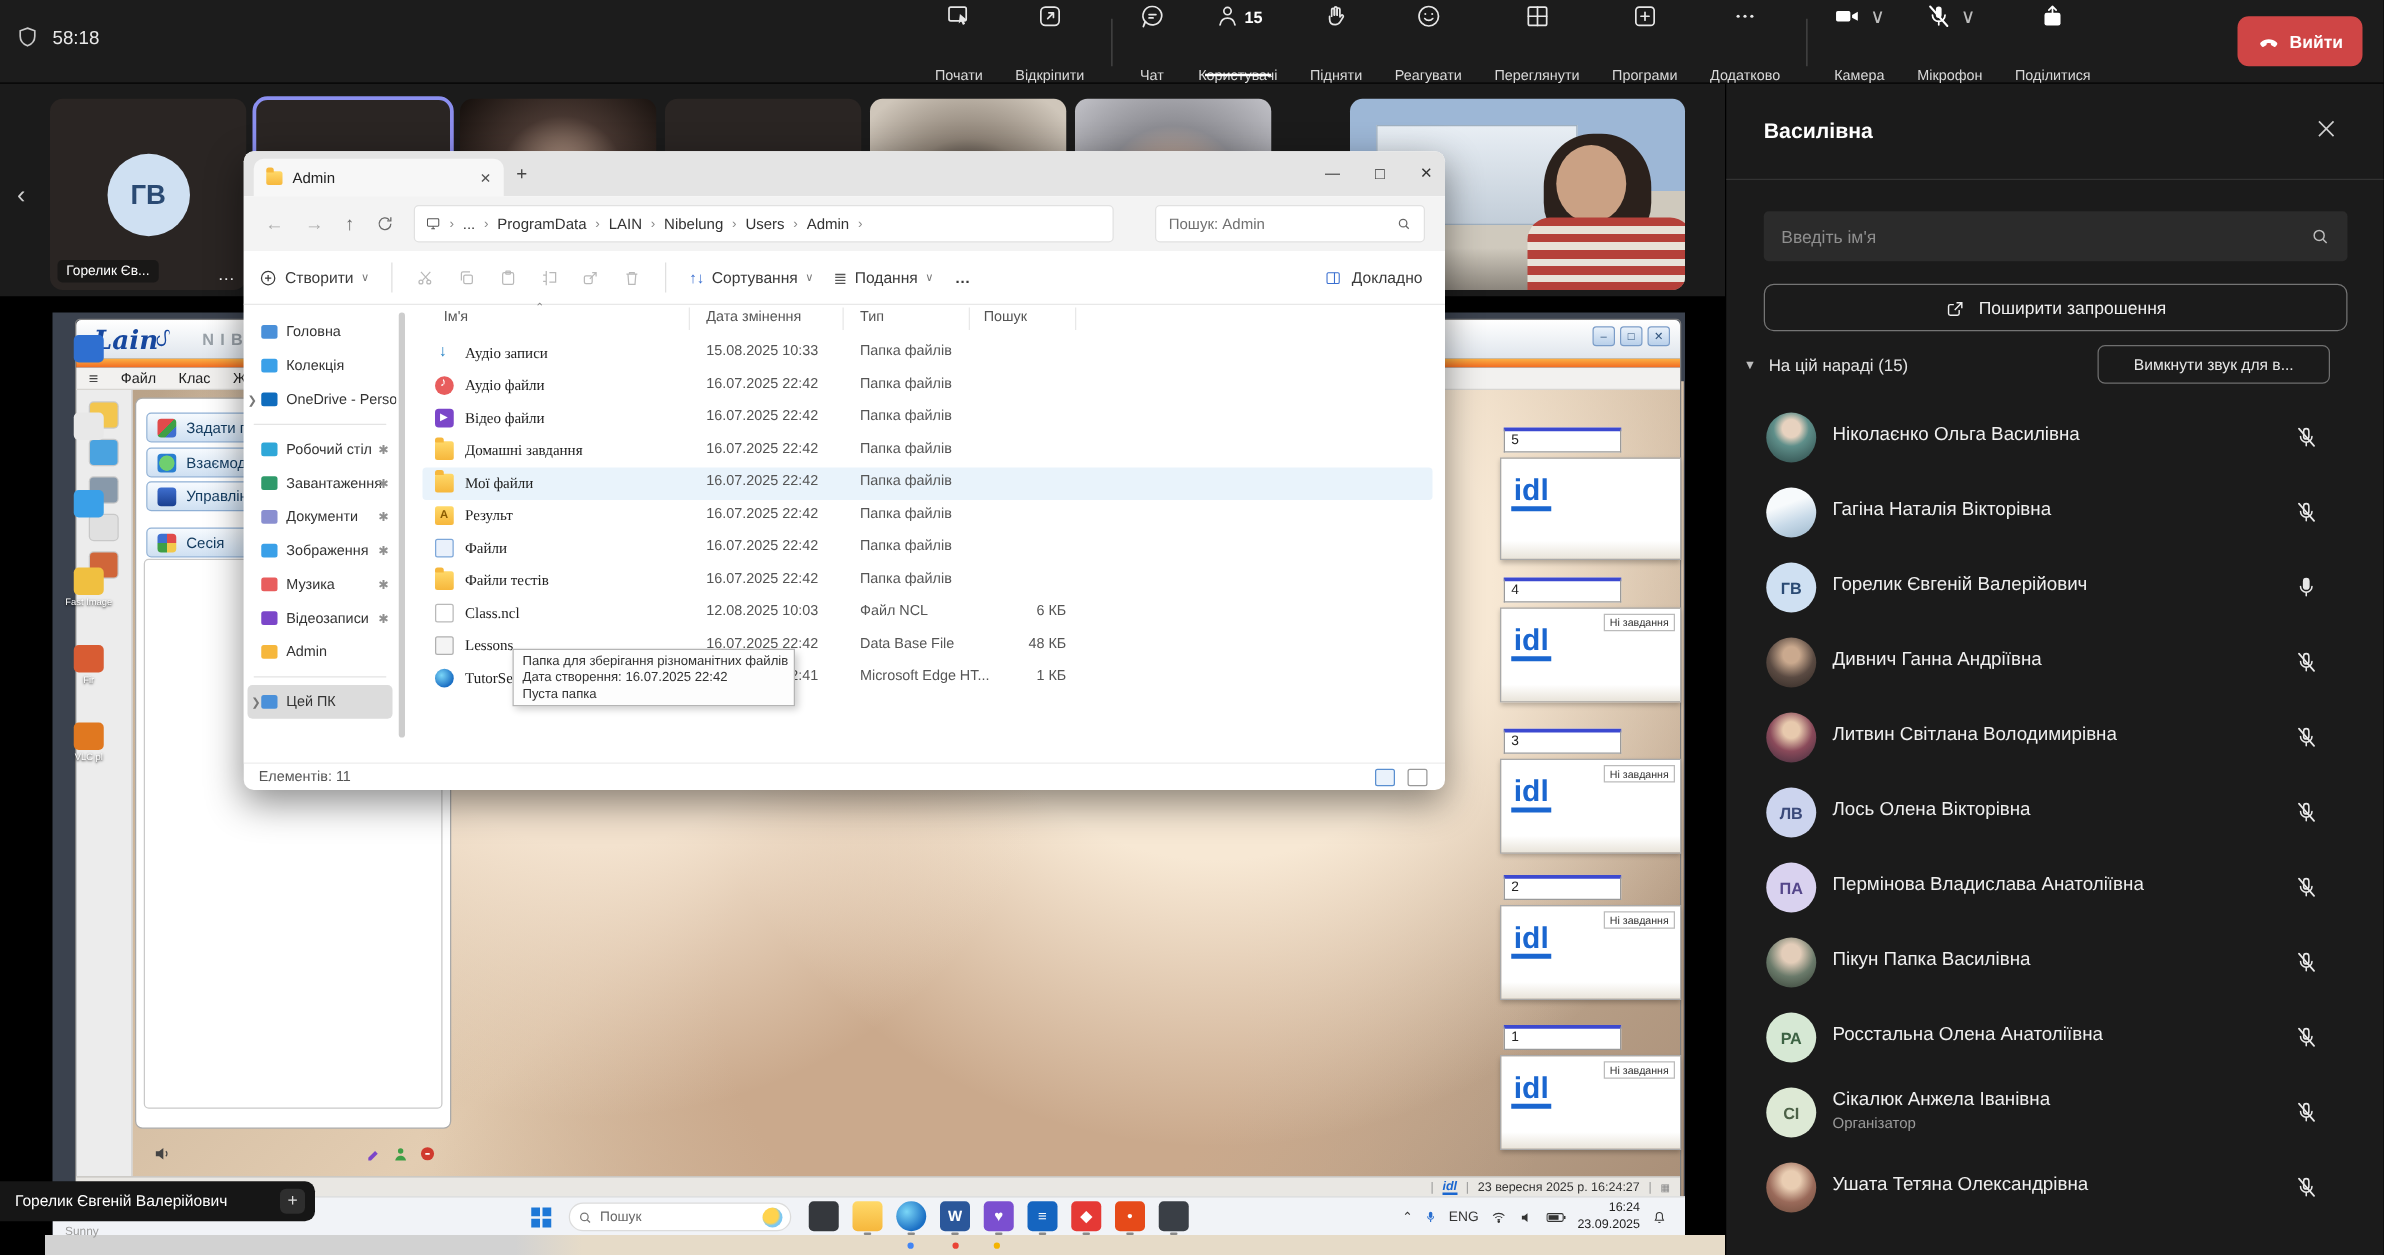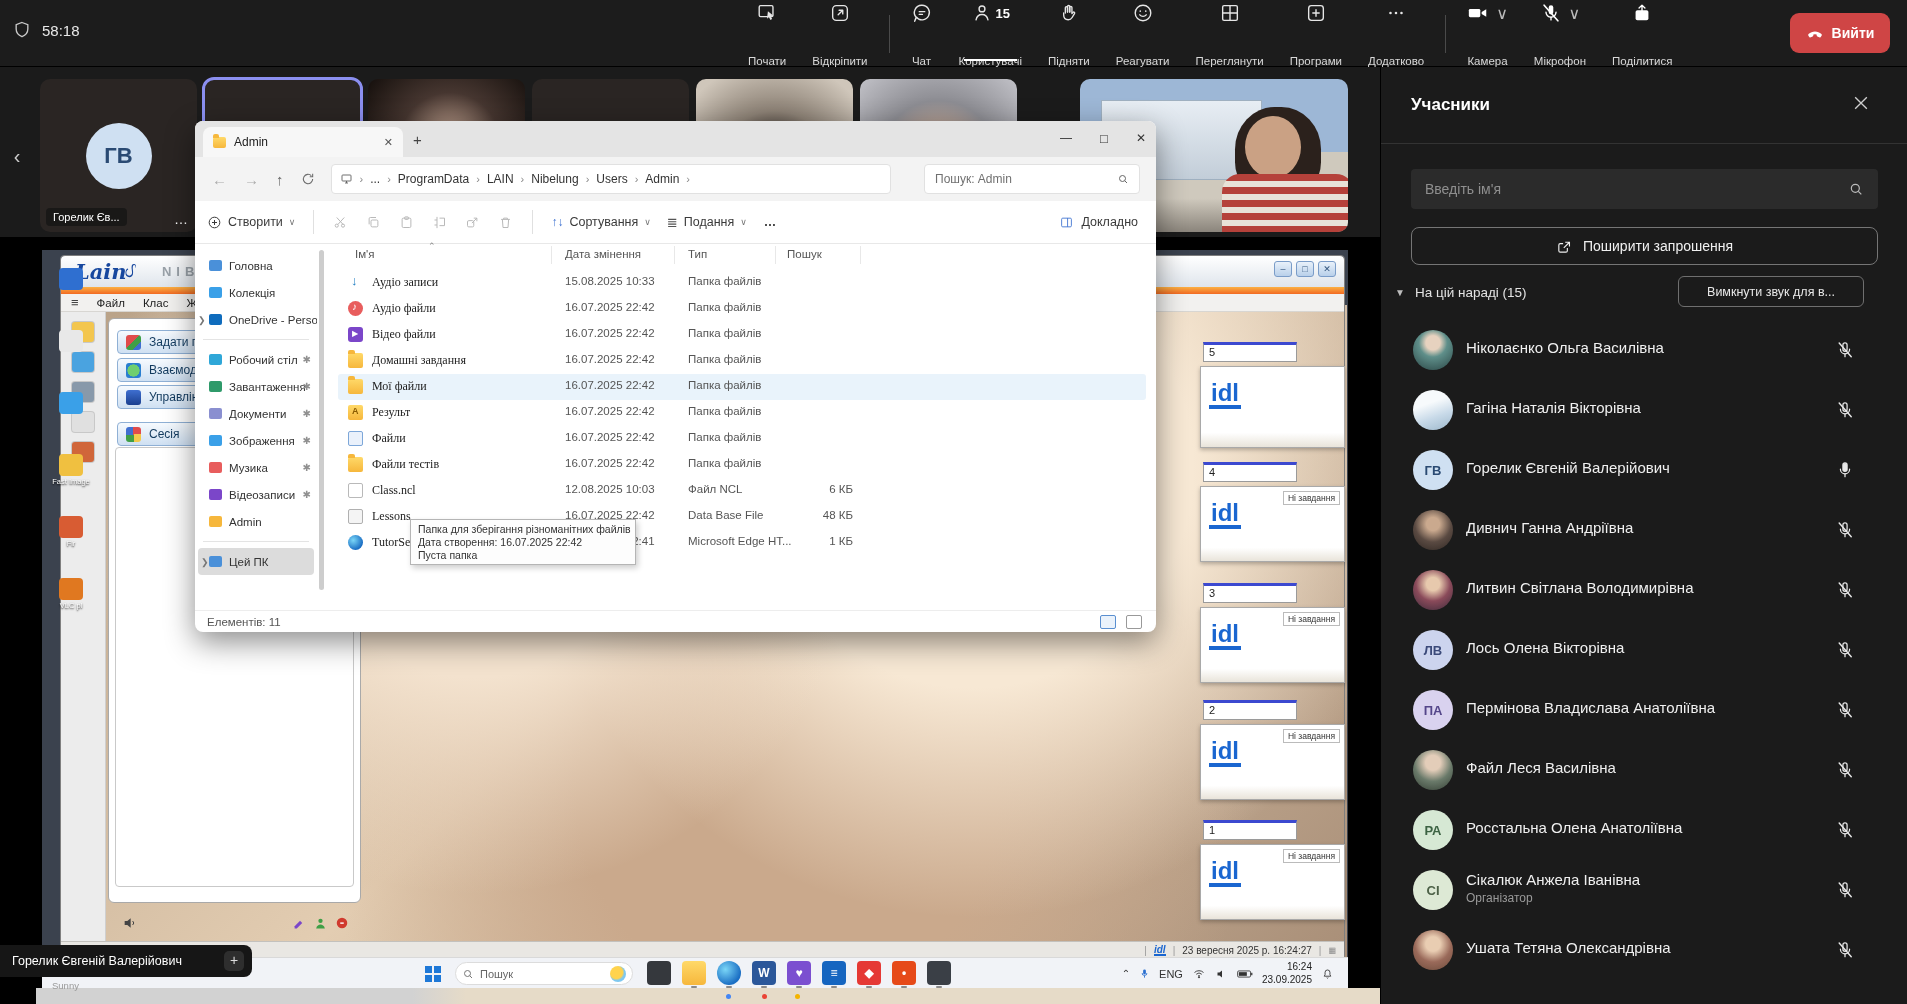--- a/index.html
+++ b/index.html
@@ -953,21 +953,21 @@
     <span>Горелик Євгеній Валерійович</span>
     <span class="plus">+</span>
   </div>
   <div id="sunny">Sunny</div>
   <div id="bottomstrip"></div>
   <i class="bdot" style="left:726px; background:#4285f4;"></i>
   <i class="bdot" style="left:762px; background:#ea4335;"></i>
   <i class="bdot" style="left:795px; background:#f4b400;"></i>
 
   <div id="panel">
-    <div id="p-title">Учасники</div>
+    <div id="p-title">Василівна</div>
     <div id="p-close">
       <svg width="20" height="20" viewBox="0 0 24 24" fill="none" stroke="#cfcfcf" stroke-width="1.6">
           <path d="M5 5l14 14M19 5L5 19"></path>
         </svg>
     </div>
     <div id="p-hr"></div>
     <div id="p-search">
       <span class="ph">Введіть ім'я</span>
       <span class="mag">
         <svg width="16" height="16" viewBox="0 0 24 24" fill="none" stroke="#bbb" stroke-width="1.8">
@@ -1077,21 +1077,21 @@
             <svg width="20" height="20" viewBox="0 0 24 24" fill="none" stroke="#e8e8e8" stroke-width="1.5" stroke-linecap="round">
   <rect x="9.5" y="3.5" width="5" height="10" rx="2.5"></rect>
   <path d="M6.5 11a5.5 5.5 0 0 0 11 0"></path>
               <path d="M12 16.5v3.5"></path>
               <path d="M5 3.5l14.5 16.5" stroke-width="1.7"></path>
             </svg>
           </div>
         </div>
         <div class="prow">
           <div class="pav p5"></div>
-          <div class="pnm">Файл Леся Василівна</div>
+          <div class="pnm">Пікун Папка Василівна</div>
           <div class="pmic">
             <svg width="20" height="20" viewBox="0 0 24 24" fill="none" stroke="#e8e8e8" stroke-width="1.5" stroke-linecap="round">
   <rect x="9.5" y="3.5" width="5" height="10" rx="2.5"></rect>
   <path d="M6.5 11a5.5 5.5 0 0 0 11 0"></path>
               <path d="M12 16.5v3.5"></path>
               <path d="M5 3.5l14.5 16.5" stroke-width="1.7"></path>
             </svg>
           </div>
         </div>
         <div class="prow">

